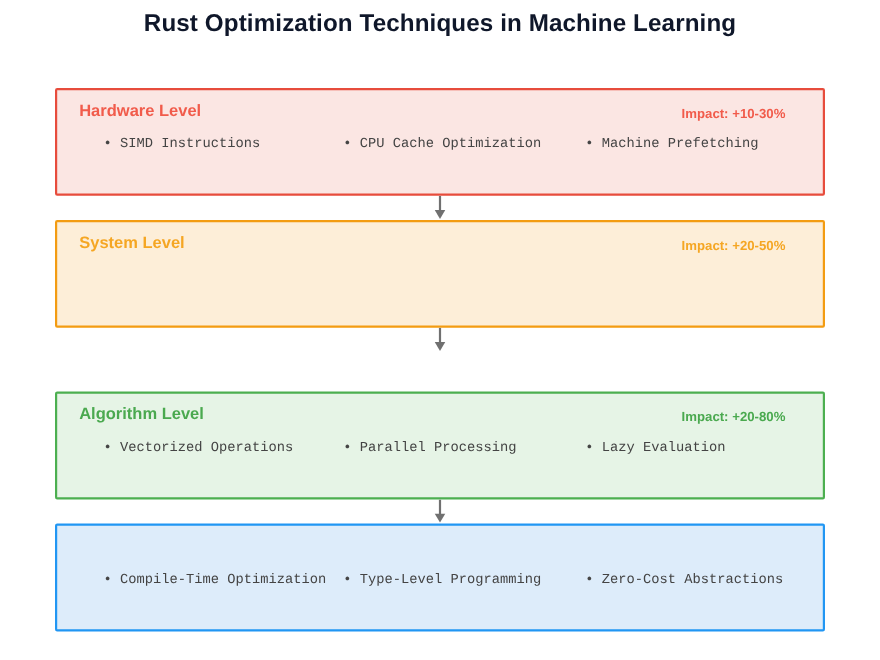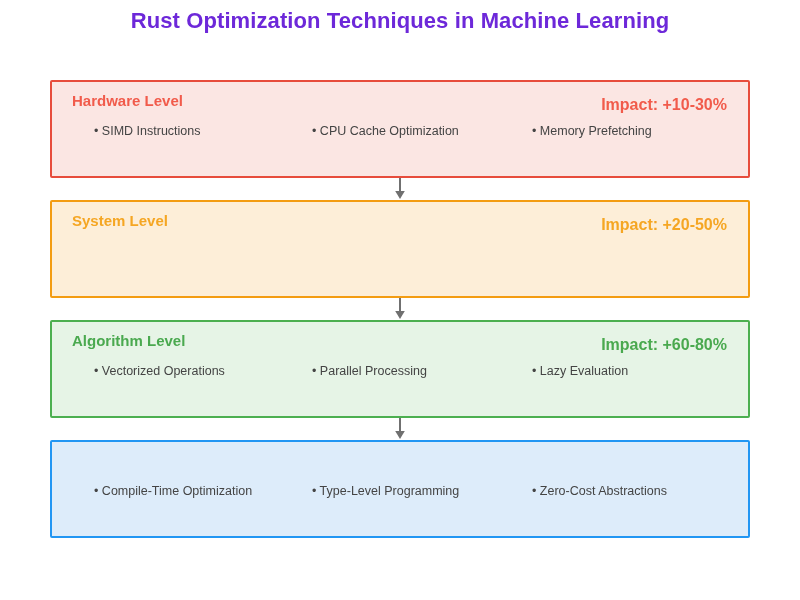--- a/index.html
+++ b/index.html
@@ -16,21 +16,21 @@
   }
 
   #page-title {
     position: absolute;
     top: 8px;
     left: 0;
     width: 800px;
     text-align: center;
     font-size: 22px;
     font-weight: bold;
-    color: #6d28d9;
+    color: #0f172a;
     letter-spacing: 0.1px;
   }
 
   .flow {
     position: absolute;
     top: 80px;
     left: 50px;
     width: 700px;
   }
 
@@ -55,40 +55,41 @@
   .level-title {
     position: absolute;
     left: 0;
     top: 0;
     font-size: 15px;
     font-weight: bold;
   }
 
   .level-impact {
     position: absolute;
-    right: 3px;
+    right: 16px;
     top: 4px;
-    font-size: 16px;
+    font-size: 12px;
     font-weight: bold;
   }
 
   .items-row {
     position: absolute;
     top: 42px;
     left: 0;
     width: 700px;
     height: 20px;
   }
 
   .item {
     position: absolute;
     top: 0;
     font-size: 12.5px;
     color: #444444;
     white-space: nowrap;
+    font-family: Liberation Mono, monospace;
   }
   .item-0 { left: 42px; }
   .item-1 { left: 260px; }
   .item-2 { left: 480px; }
 
   .arrow-gap {
     position: relative;
     width: 700px;
     height: 22px;
   }
@@ -105,45 +106,45 @@
 
 <div class="flow" id="flow">
     <div class="level-box" style="border-color: rgb(231, 76, 60); background: rgb(251, 230, 227);">
       <div class="level-header">
         <div class="level-title" style="color: rgb(241, 91, 75);">Hardware Level</div>
         <div class="level-impact" style="color: rgb(241, 91, 75);">Impact: +10-30%</div>
       </div>
       <div class="items-row">
         <div class="item item-0">• SIMD Instructions</div>
         <div class="item item-1">• CPU Cache Optimization</div>
-        <div class="item item-2">• Memory Prefetching</div>
+        <div class="item item-2">• Machine Prefetching</div>
       </div>
     </div>
     <div class="arrow-gap">
       <svg width="16" height="22" viewBox="0 0 16 22">
         <line x1="8" y1="0" x2="8" y2="16" stroke="#707070" stroke-width="2"></line>
         <path d="M8 21 L3.2 13 L12.8 13 Z" fill="#707070"></path>
       </svg>
     </div>
     <div class="level-box" style="border-color: rgb(243, 156, 18); background: rgb(253, 238, 216);">
       <div class="level-header">
         <div class="level-title" style="color: rgb(245, 166, 35); text-align: right;">System Level</div>
         <div class="level-impact" style="color: rgb(245, 166, 35);">Impact: +20-50%</div>
       </div>
     </div>
     <div class="arrow-gap">
       <svg width="16" height="22" viewBox="0 0 16 22">
         <line x1="8" y1="0" x2="8" y2="16" stroke="#707070" stroke-width="2"></line>
         <path d="M8 21 L3.2 13 L12.8 13 Z" fill="#707070"></path>
       </svg>
     </div>
-    <div class="level-box" style="border-color: rgb(76, 175, 80); background: rgb(230, 244, 230);">
+    <div class="level-box" style="border-color: rgb(76, 175, 80); background: rgb(230, 244, 230); margin-top: 36px;">
       <div class="level-header">
         <div class="level-title" style="color: rgb(74, 169, 79);">Algorithm Level</div>
-        <div class="level-impact" style="color: rgb(74, 169, 79);">Impact: +60-80%</div>
+        <div class="level-impact" style="color: rgb(74, 169, 79);">Impact: +20-80%</div>
       </div>
       <div class="items-row">
         <div class="item item-0">• Vectorized Operations</div>
         <div class="item item-1">• Parallel Processing</div>
         <div class="item item-2">• Lazy Evaluation</div>
       </div>
     </div>
     <div class="arrow-gap">
       <svg width="16" height="22" viewBox="0 0 16 22">
         <line x1="8" y1="0" x2="8" y2="16" stroke="#707070" stroke-width="2"></line>

